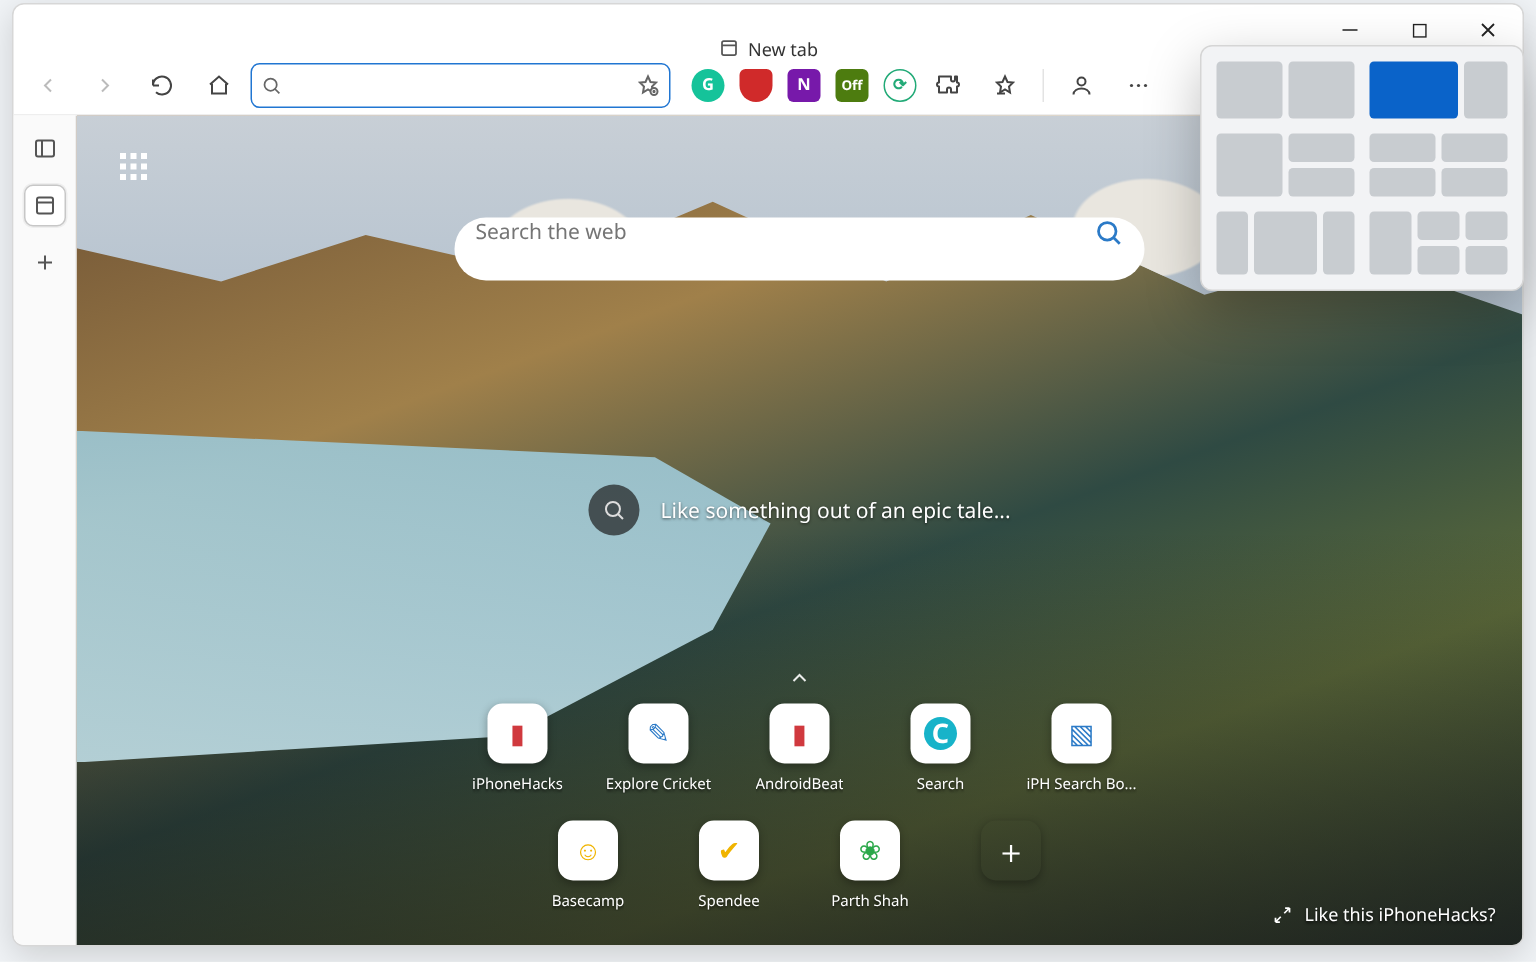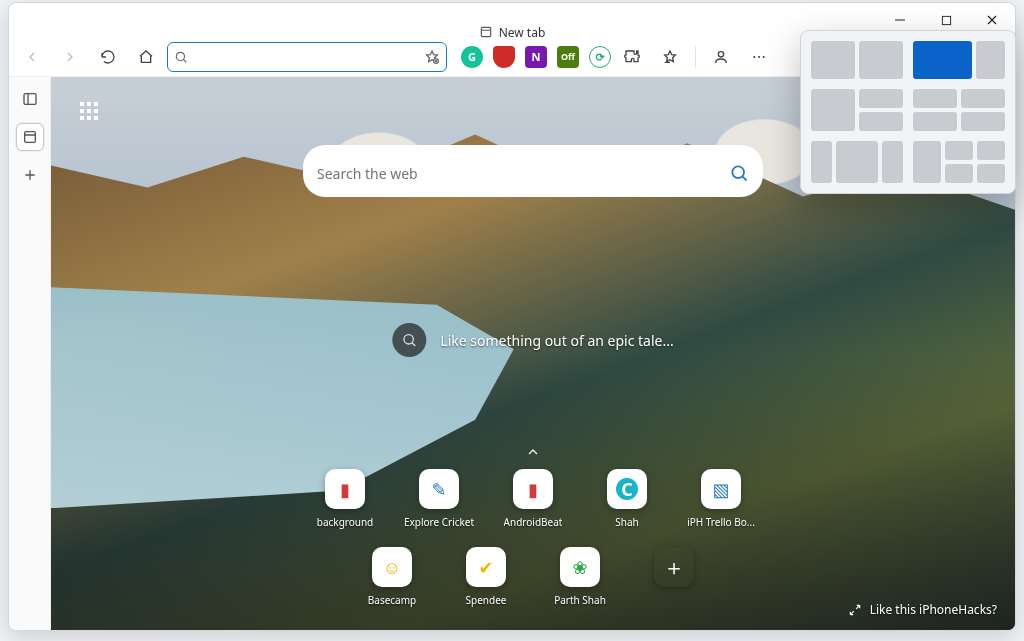--- a/index.html
+++ b/index.html
@@ -64,21 +64,21 @@
   .bg::after {
     content:""; position:absolute; left:0; width:50%; top:38%; height:40%;
     background: linear-gradient(180deg, #9bc7d6 0%, #c0dee6 100%);
     clip-path: polygon(0 0, 80% 8%, 96% 28%, 88% 60%, 60% 92%, 0 100%);
     opacity: 0.9;
   }
 
   .apps-grid-btn { position:absolute; left:26px; top:22px; width:24px; height:24px; display:grid; grid-template-columns:repeat(3,4px); grid-template-rows:repeat(3,4px); gap:3px; place-content:center;}
   .apps-grid-btn span { background:#fff; width:4px; height:4px; }
 
-  .searchpill { position:absolute; left:50%; transform:translateX(-50%); top:68px; width:460px; height:52px; background:#fff; border-radius:22px; display:flex; align-items:flex-end; padding:14px 14px;}
+  .searchpill { position:absolute; left:50%; transform:translateX(-50%); top:68px; width:460px; height:42px; background:#fff; border-radius:22px; display:flex; align-items:flex-start; padding:0 14px;}
   .searchpill input { flex:1; border:none; outline:none; font-size:14px; color:#333; background:transparent;}
   .searchpill .mag { color:#2b7ac7; }
 
   .hint { position:absolute; left:50%; transform:translateX(-50%); top:246px; display:flex; align-items:center; gap:14px; color:#fff;}
   .hint .circle { width:34px; height:34px; border-radius:50%; background:rgba(30,30,30,0.7); display:flex; align-items:center; justify-content:center;}
   .hint .circle svg { width:16px; height:16px; color:#ddd;}
   .hint .txt { font-size:14px; text-shadow:0 1px 2px rgba(0,0,0,0.6);}
 
   .chev { position:absolute; left:50%; transform:translateX(-50%); top:362px; width:26px; height:26px; display:flex; align-items:center; justify-content:center; color:#fff; opacity:0.9;}
   .chev svg{ width:16px; height:16px;}
@@ -278,45 +278,45 @@
             <path d="M6 15l6-6 6 6"></path>
           </svg>
         </div>
 
       <div class="tiles">
         <div class="tile-row">
           <div class="tile">
               <div class="box">
                 <span class="ic-red">▮</span>
               </div>
-              <div class="lbl">background</div>
+              <div class="lbl">iPhoneHacks</div>
             </div>
           <div class="tile">
               <div class="box">
                 <span class="ic-blue">✎</span>
               </div>
               <div class="lbl">Explore Cricket</div>
             </div>
           <div class="tile">
               <div class="box">
                 <span class="ic-red">▮</span>
               </div>
               <div class="lbl">AndroidBeat</div>
             </div>
           <div class="tile">
               <div class="box">
                 <span class="dot-c" style="background:#17b3c9;color:#fff;display:flex;align-items:center;justify-content:center;font-weight:700">C</span>
               </div>
-              <div class="lbl">Shah</div>
+              <div class="lbl">Search</div>
             </div>
           <div class="tile">
               <div class="box">
                 <span class="ic-blue">▧</span>
               </div>
-              <div class="lbl">iPH Trello Bo...</div>
+              <div class="lbl">iPH Search Bo...</div>
             </div>
         </div>
         <div class="tile-row">
           <div class="tile">
               <div class="box">
                 <span class="ic-yellow">☺</span>
               </div>
               <div class="lbl">Basecamp</div>
             </div>
           <div class="tile">

